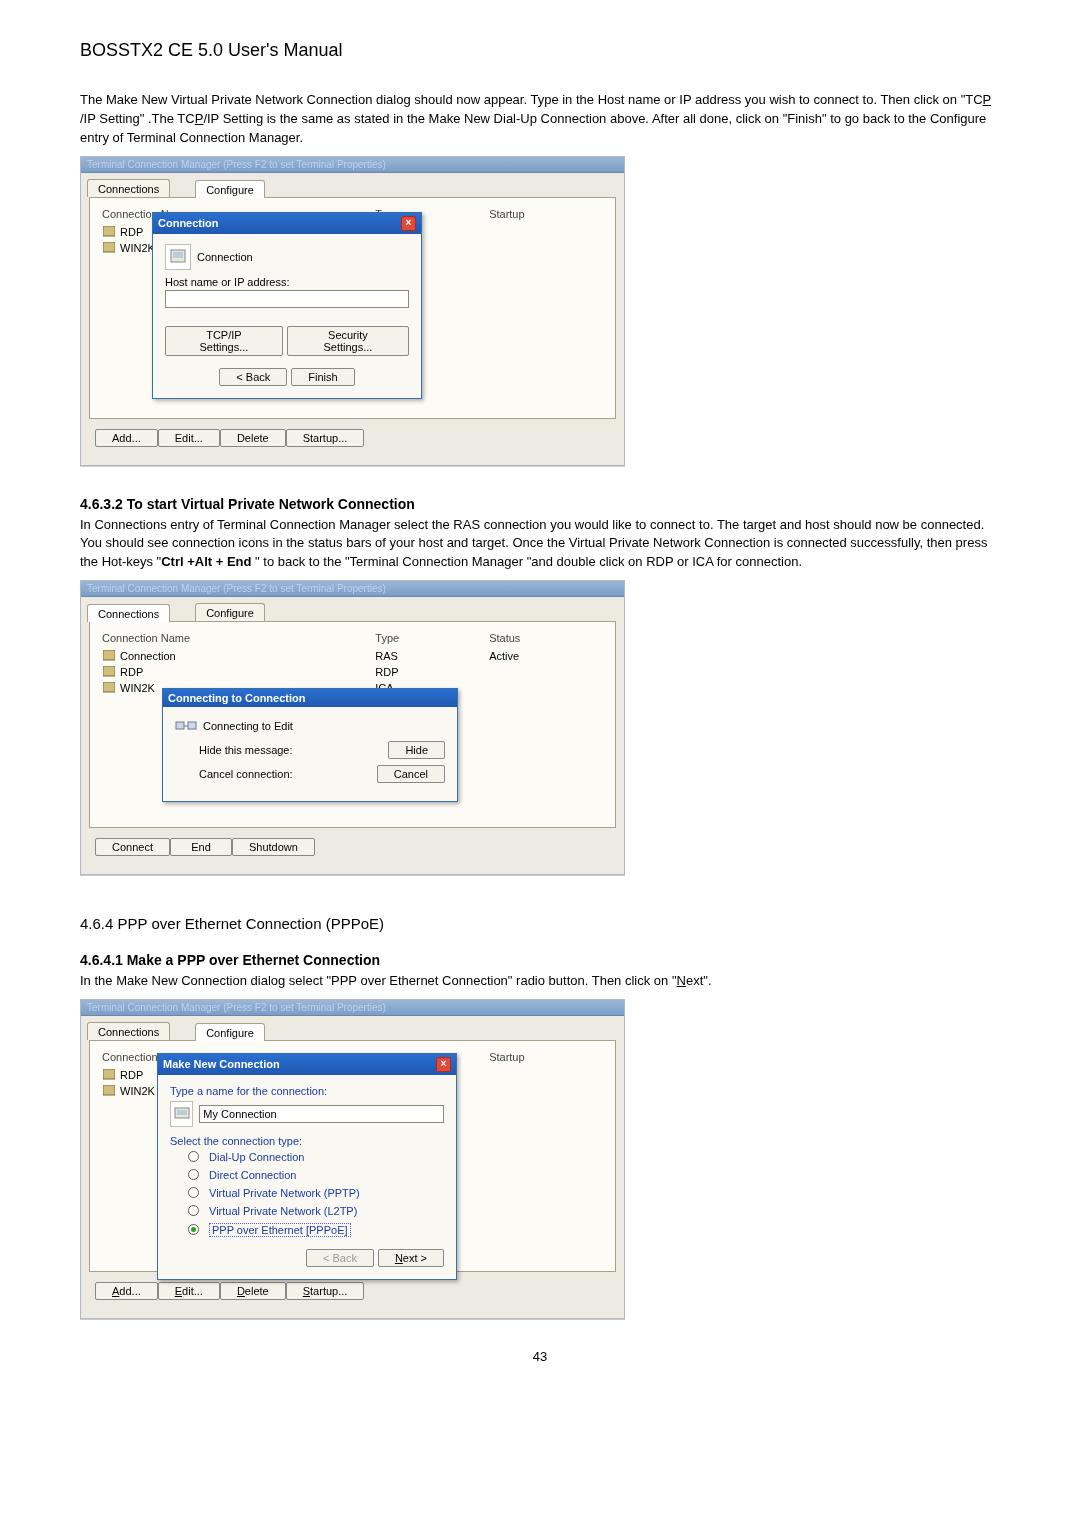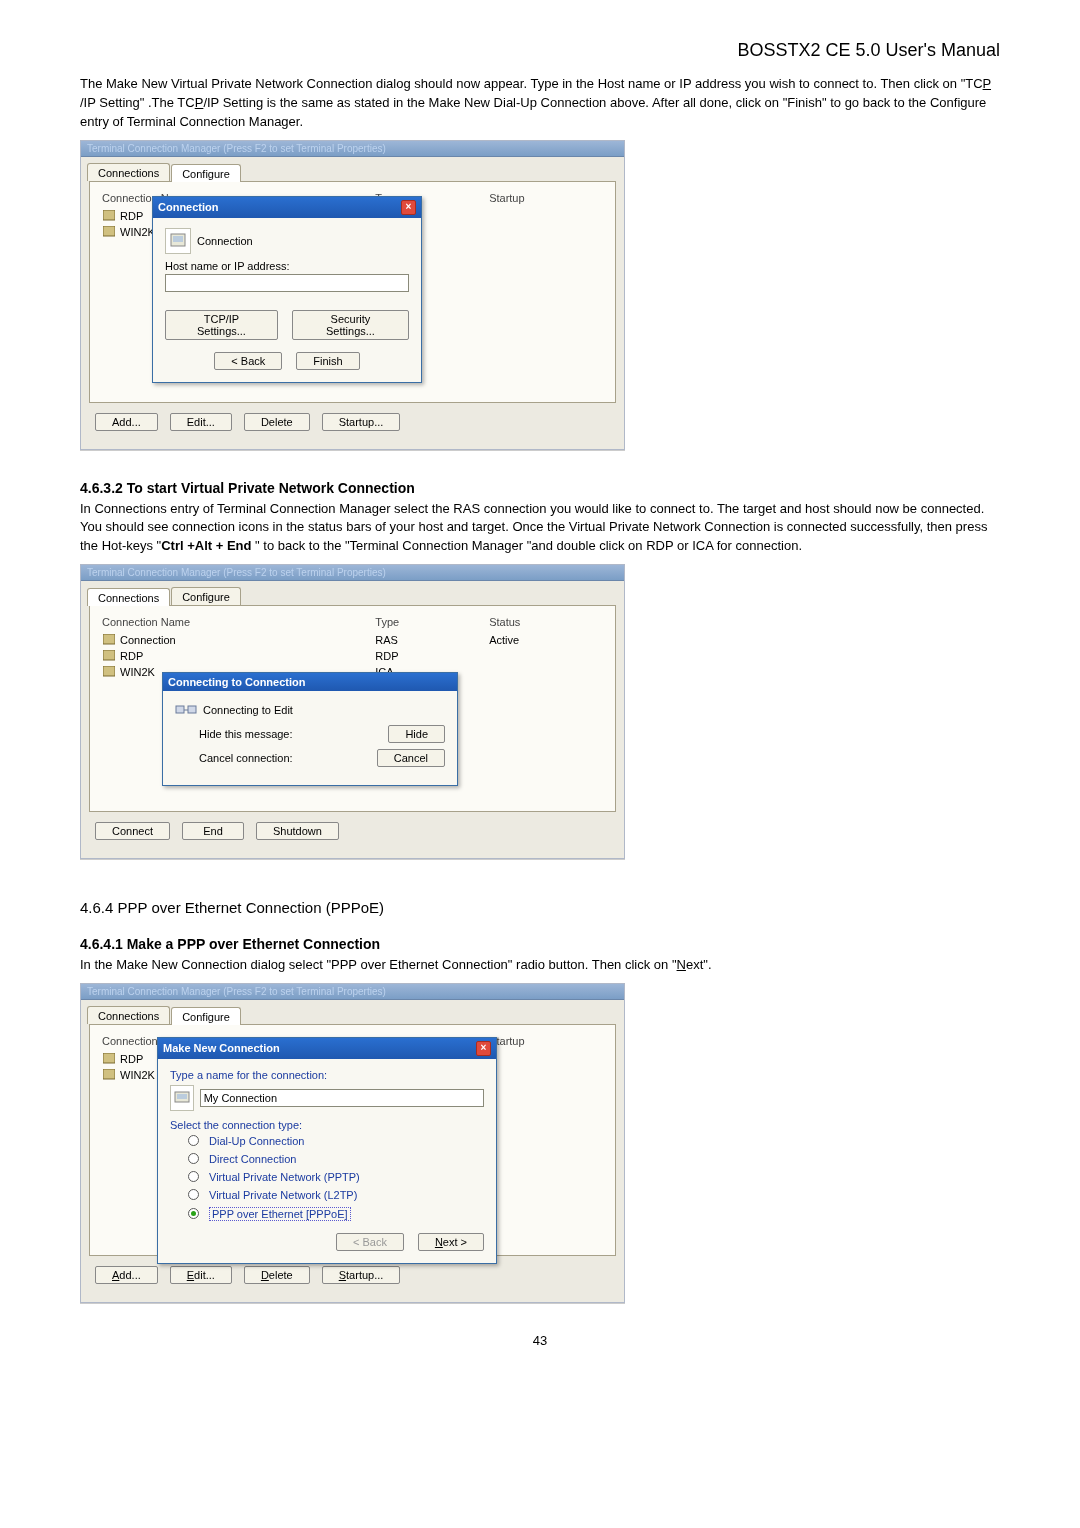--- a/index.html
+++ b/index.html
@@ -5,24 +5,24 @@
   * { margin: 0; padding: 0; box-sizing: border-box; }
   body {
     font-family: Arial, Helvetica, sans-serif;
     background: #fff;
     width: 1080px;
     padding: 40px 80px 40px 80px;
     font-size: 13px;
     color: #000;
   }
   .doc-title {
-    text-align: right;
+    text-align: left;
     font-size: 18px;
     font-weight: normal;
-    margin-bottom: 14px;
+    margin-bottom: 30px;
   }
   .para {
     font-size: 13px;
     line-height: 1.45;
     margin-bottom: 8px;
   }
   .underline { text-decoration: underline; }
   .bold { font-weight: bold; }
   .heading-sub {
     font-size: 14px;
@@ -54,20 +54,21 @@
     color: #bcd2ee;
     background: linear-gradient(#9db6d7, #7b9ec6);
     padding: 2px 6px;
     border-bottom: 1px solid #6a86aa;
   }
   .tabs-row {
     display: flex;
     background: #eceae1;
     padding: 6px 6px 0 6px;
     font-size: 11px;
+    gap: 24px;
   }
   .tab {
     padding: 3px 10px 2px;
     border: 1px solid #a7a18a;
     border-bottom: none;
     background: #f5f3e9;
     margin-right: 1px;
     border-radius: 3px 3px 0 0;
   }
   .tab.active {
@@ -105,21 +106,21 @@
   }
   .conn-row .c1 { flex: 2.4; display: flex; align-items: center; gap: 4px; }
   .conn-row .c2 { flex: 1; }
   .conn-row .c3 { flex: 1; }
   .row-icon {
     width: 14px; height: 14px;
     display: inline-flex; align-items: center; justify-content: center;
   }
   .btn-row {
     display: flex;
-    gap: 12px;
+    gap: 0;
     margin-top: 6px;
     padding: 4px 6px;
   }
   .win-btn {
     font-size: 11px;
     padding: 2px 16px;
     background: #f5f3e9;
     border: 1px solid #888;
     border-radius: 2px;
     min-width: 62px;
@@ -166,21 +167,21 @@
     border: 1px solid #8a8a7a;
     background: #fff;
     height: 18px;
     width: 100%;
     font-size: 11px;
     padding: 1px 3px;
   }
   .dlg-buttons {
     display: flex;
     justify-content: center;
-    gap: 14px;
+    gap: 4px;
     margin-top: 12px;
   }
   .radio {
     display:inline-block;
     width:11px;height:11px;
     border:1px solid #5a5a5a;
     border-radius:50%;
     background:#fff;
     margin-right:4px;
     vertical-align:middle;
@@ -420,21 +421,21 @@
                 <svg width="12" height="12">
                   <rect width="12" height="10" fill="#d0c080" stroke="#7a6a30"></rect>
                 </svg>
               </span>
               <span>WIN2K</span>
             </div>
           <div class="c2"></div>
             <div class="c3"></div>
         </div>
 
-        <div class="dialog" style="left:55px; top:-14px; width:340px;">
+        <div class="dialog" style="left:55px; top:-14px; width:300px;">
           <div class="dialog-title">
             <span>Make New Connection</span>
             <span class="dialog-close">×</span>
           </div>
           <div class="dialog-body">
             <div class="blue-text" style="margin-bottom:4px;">Type a name for the connection:</div>
             <div class="dlg-row">
               <span class="small-icon">
                 <svg width="18" height="18">
                     <rect x="2" y="3" width="14" height="10" fill="#e8e8d8" stroke="#888"></rect>

